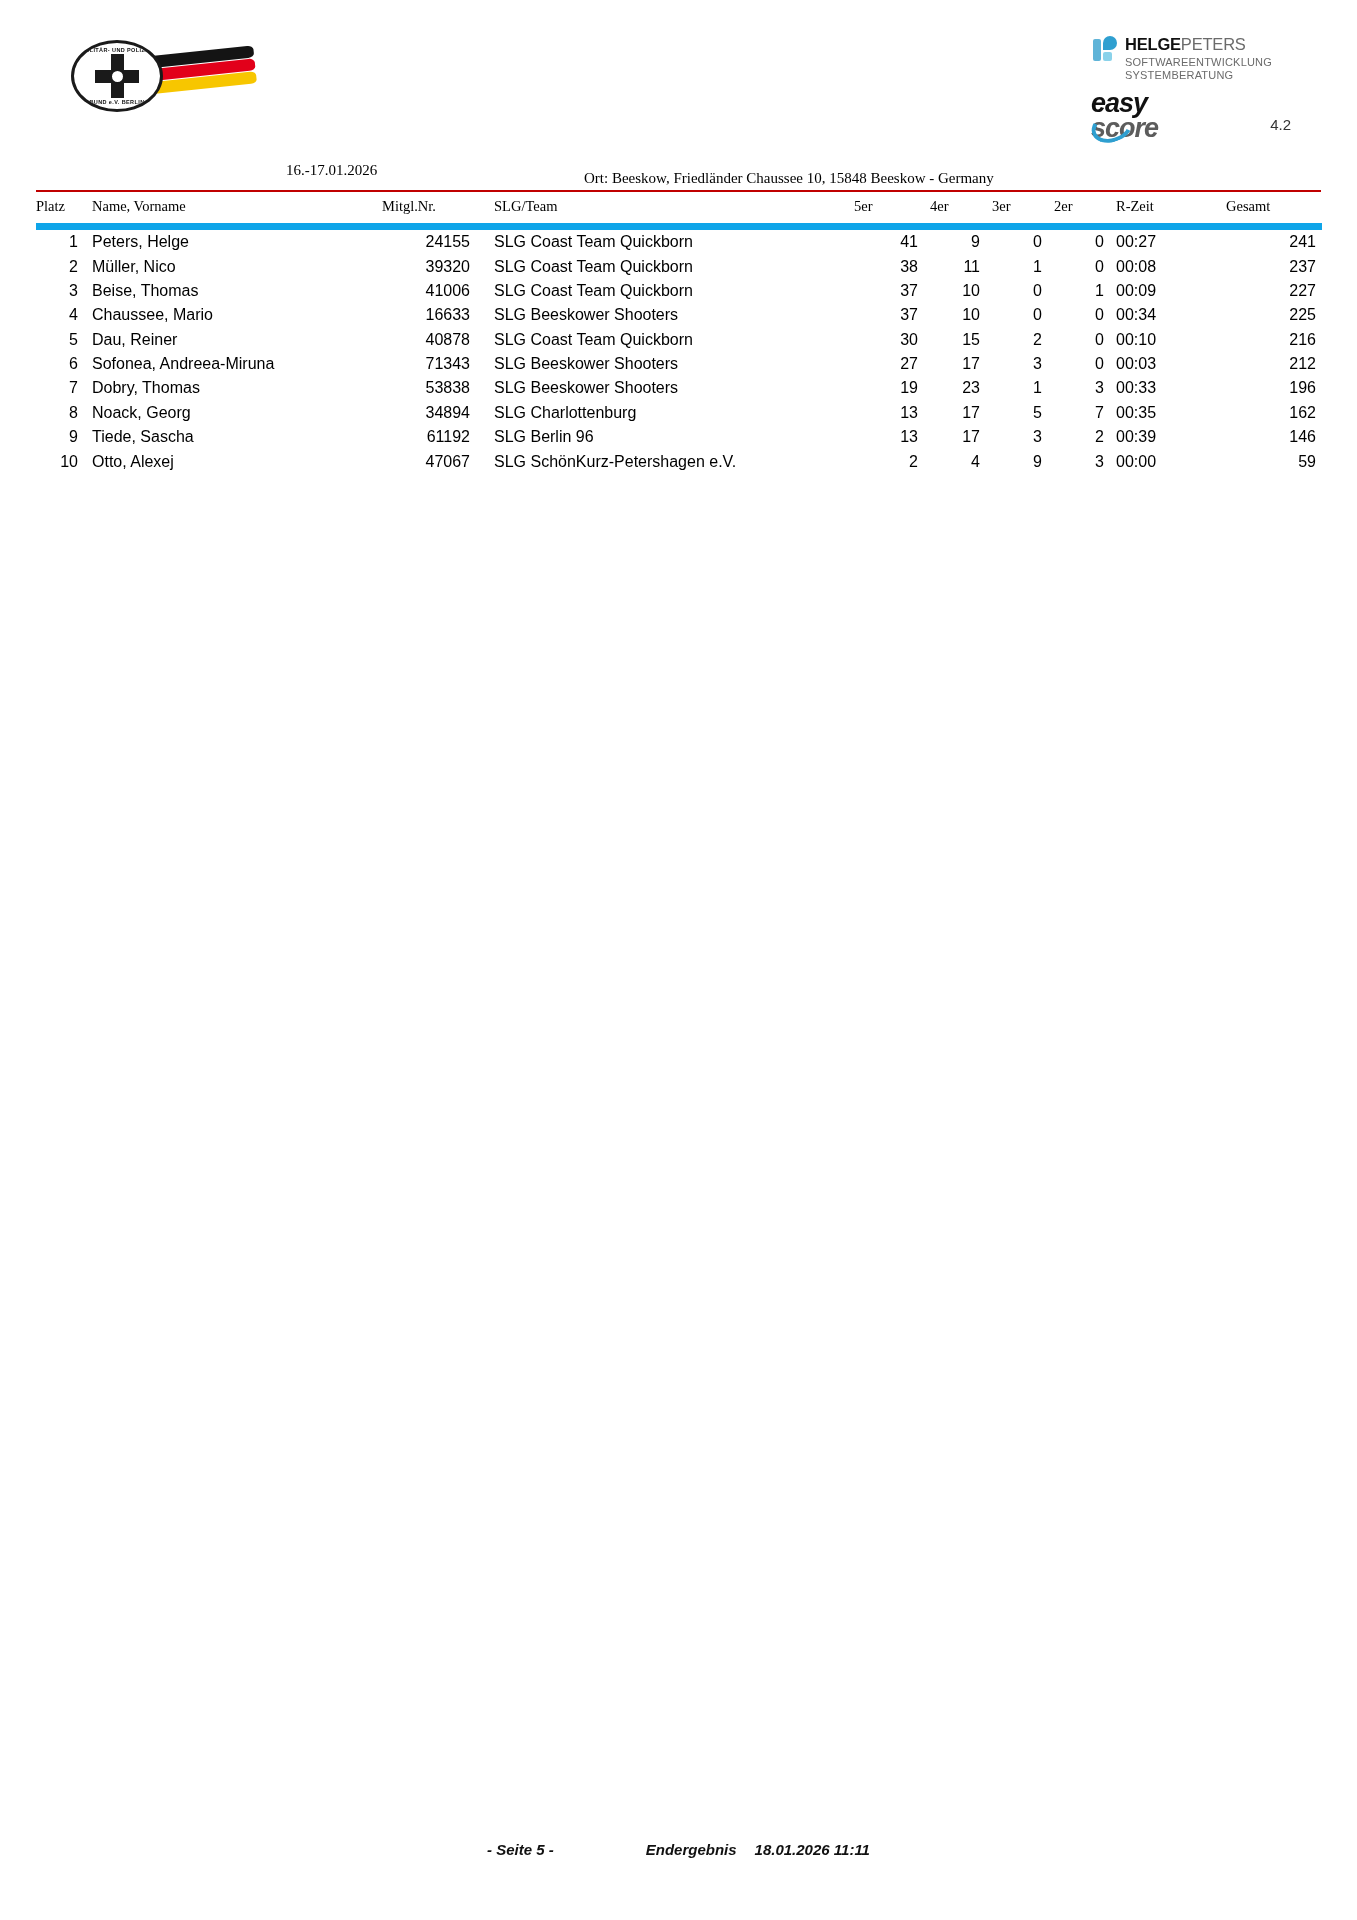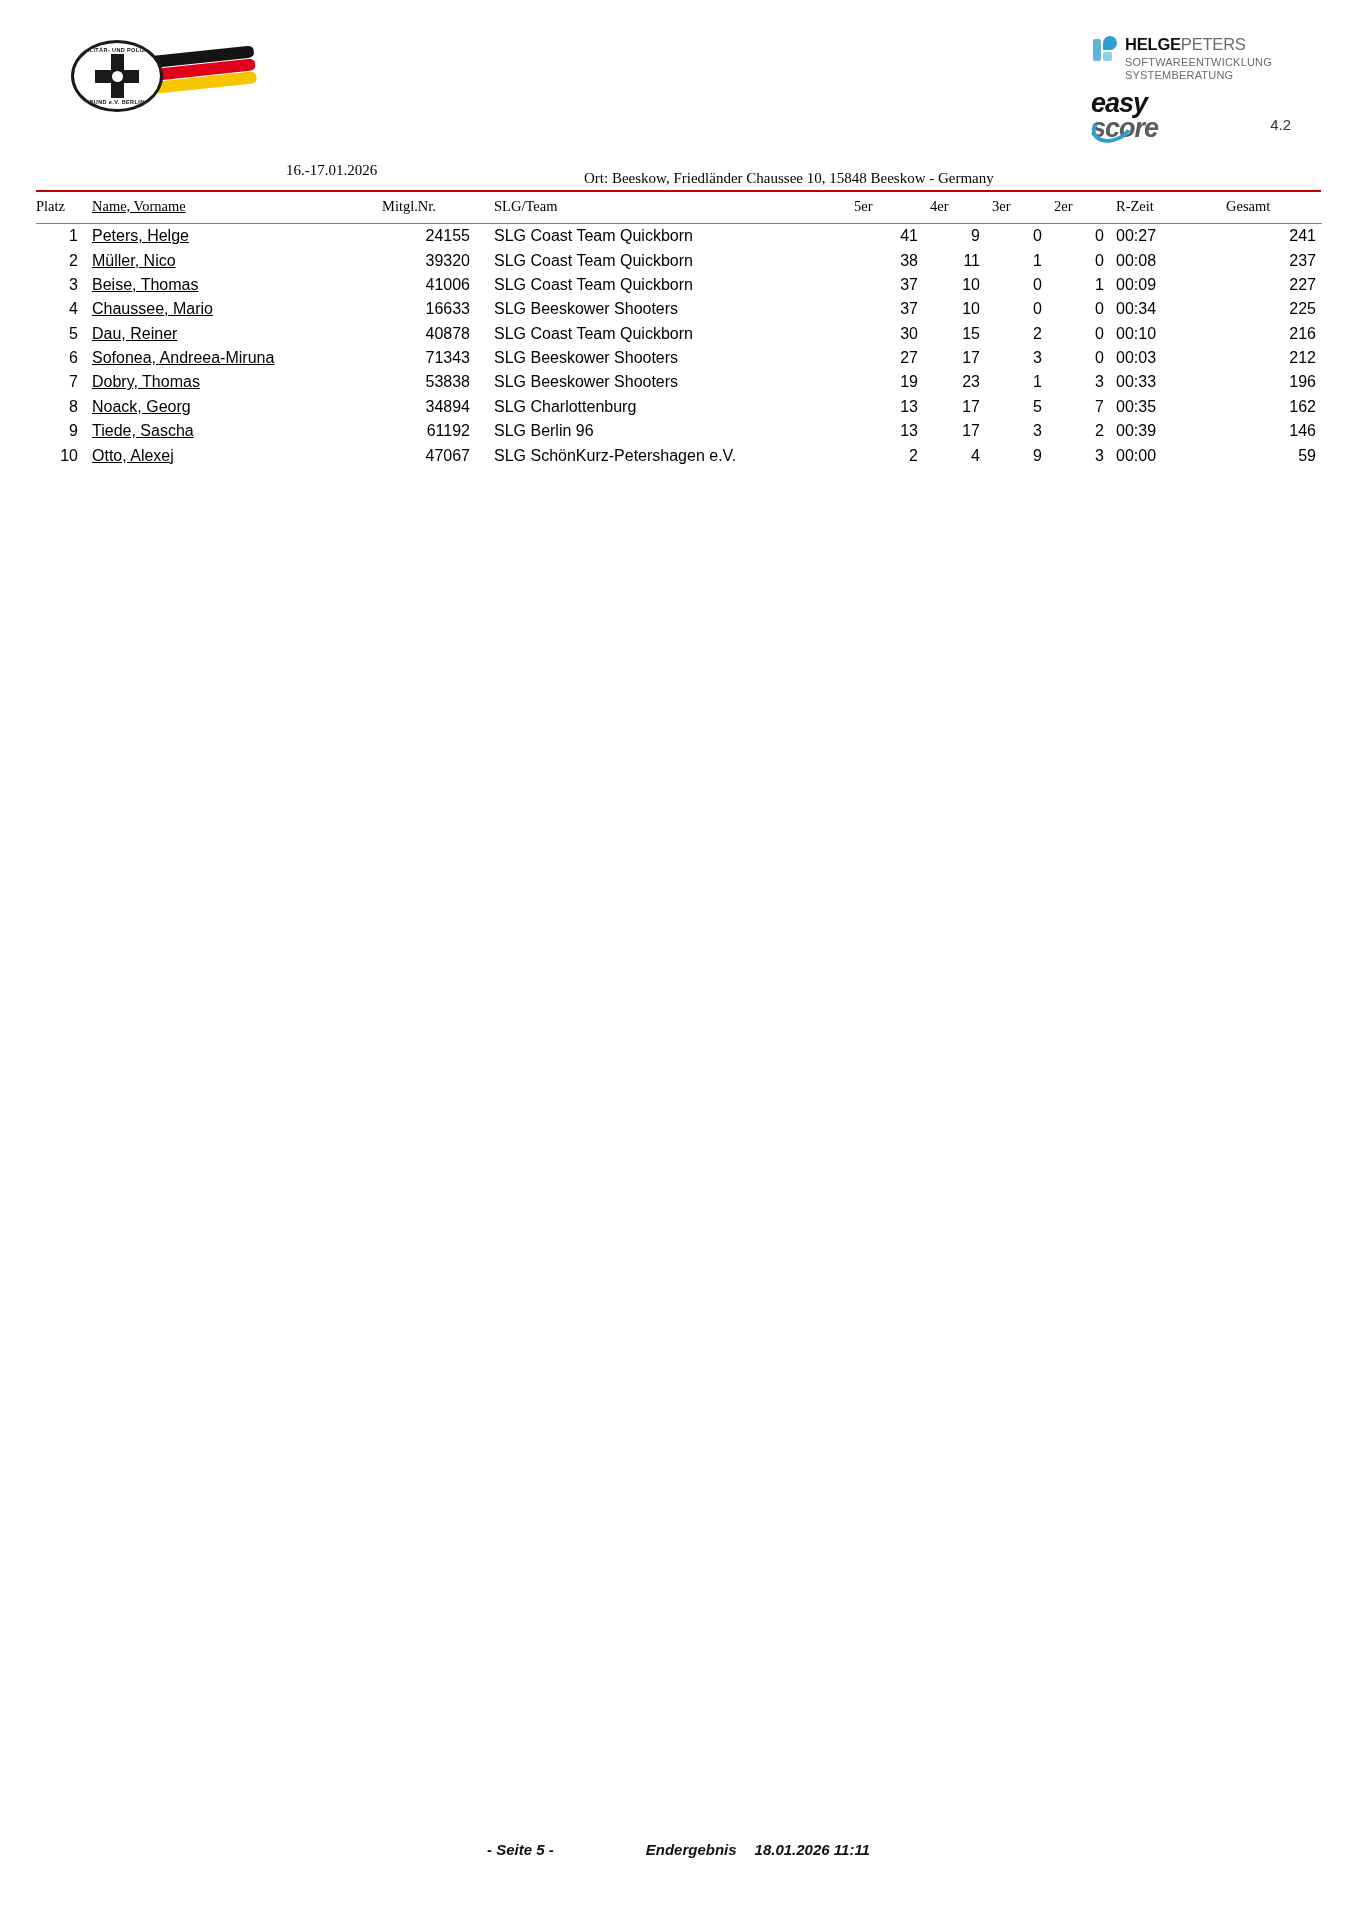--- a/index.html
+++ b/index.html
@@ -236,41 +236,41 @@
     text-align: left;
     white-space: nowrap;
   }
   table.results tbody td {
     font-family: "Liberation Sans", sans-serif;
     font-size: 16px;
     padding: 3.2px 0;
     white-space: nowrap;
   }
   .c-platz   { width: 56px;  text-align: right; padding-right: 14px !important; }
-  .c-name    { width: 290px; text-decoration: underline; }
+  .c-name    { width: 290px; }
   .c-mitgl   { width: 112px; text-align: right; padding-right: 24px !important; }
   .c-team    { width: 360px; }
   .c-5er     { width: 76px;  text-align: right; padding-right: 12px !important; }
   .c-4er     { width: 62px;  text-align: right; padding-right: 12px !important; }
   .c-3er     { width: 62px;  text-align: right; padding-right: 12px !important; }
   .c-2er     { width: 62px;  text-align: right; padding-right: 12px !important; }
   .c-rzeit   { width: 110px; text-align: left; padding-right: 24px !important; }
   .c-gesamt  { width: 96px;  text-align: right; padding-right: 6px !important; }
 
   thead th.c-platz   { text-align: left;  padding-right: 0 !important; padding-left: 4px; }
   thead th.c-mitgl   { text-align: left;  padding-right: 0 !important; }
   thead th.c-5er,
   thead th.c-4er,
   thead th.c-3er,
   thead th.c-2er     { text-align: center; padding-right: 0 !important; }
   thead th.c-rzeit   { text-align: center; padding-right: 0 !important; }
   thead th.c-gesamt  { text-align: center; padding-right: 0 !important; }
 
   .table-head-line {
-    border-bottom: 1px solid #0ea5e9;
+    border-bottom: 7px solid #0ea5e9;
   }
 
   
   .footer {
     position: absolute;
     left: 0;
     right: 0;
     bottom: 62px;
     text-align: center;
     font-family: "Liberation Sans", sans-serif;

